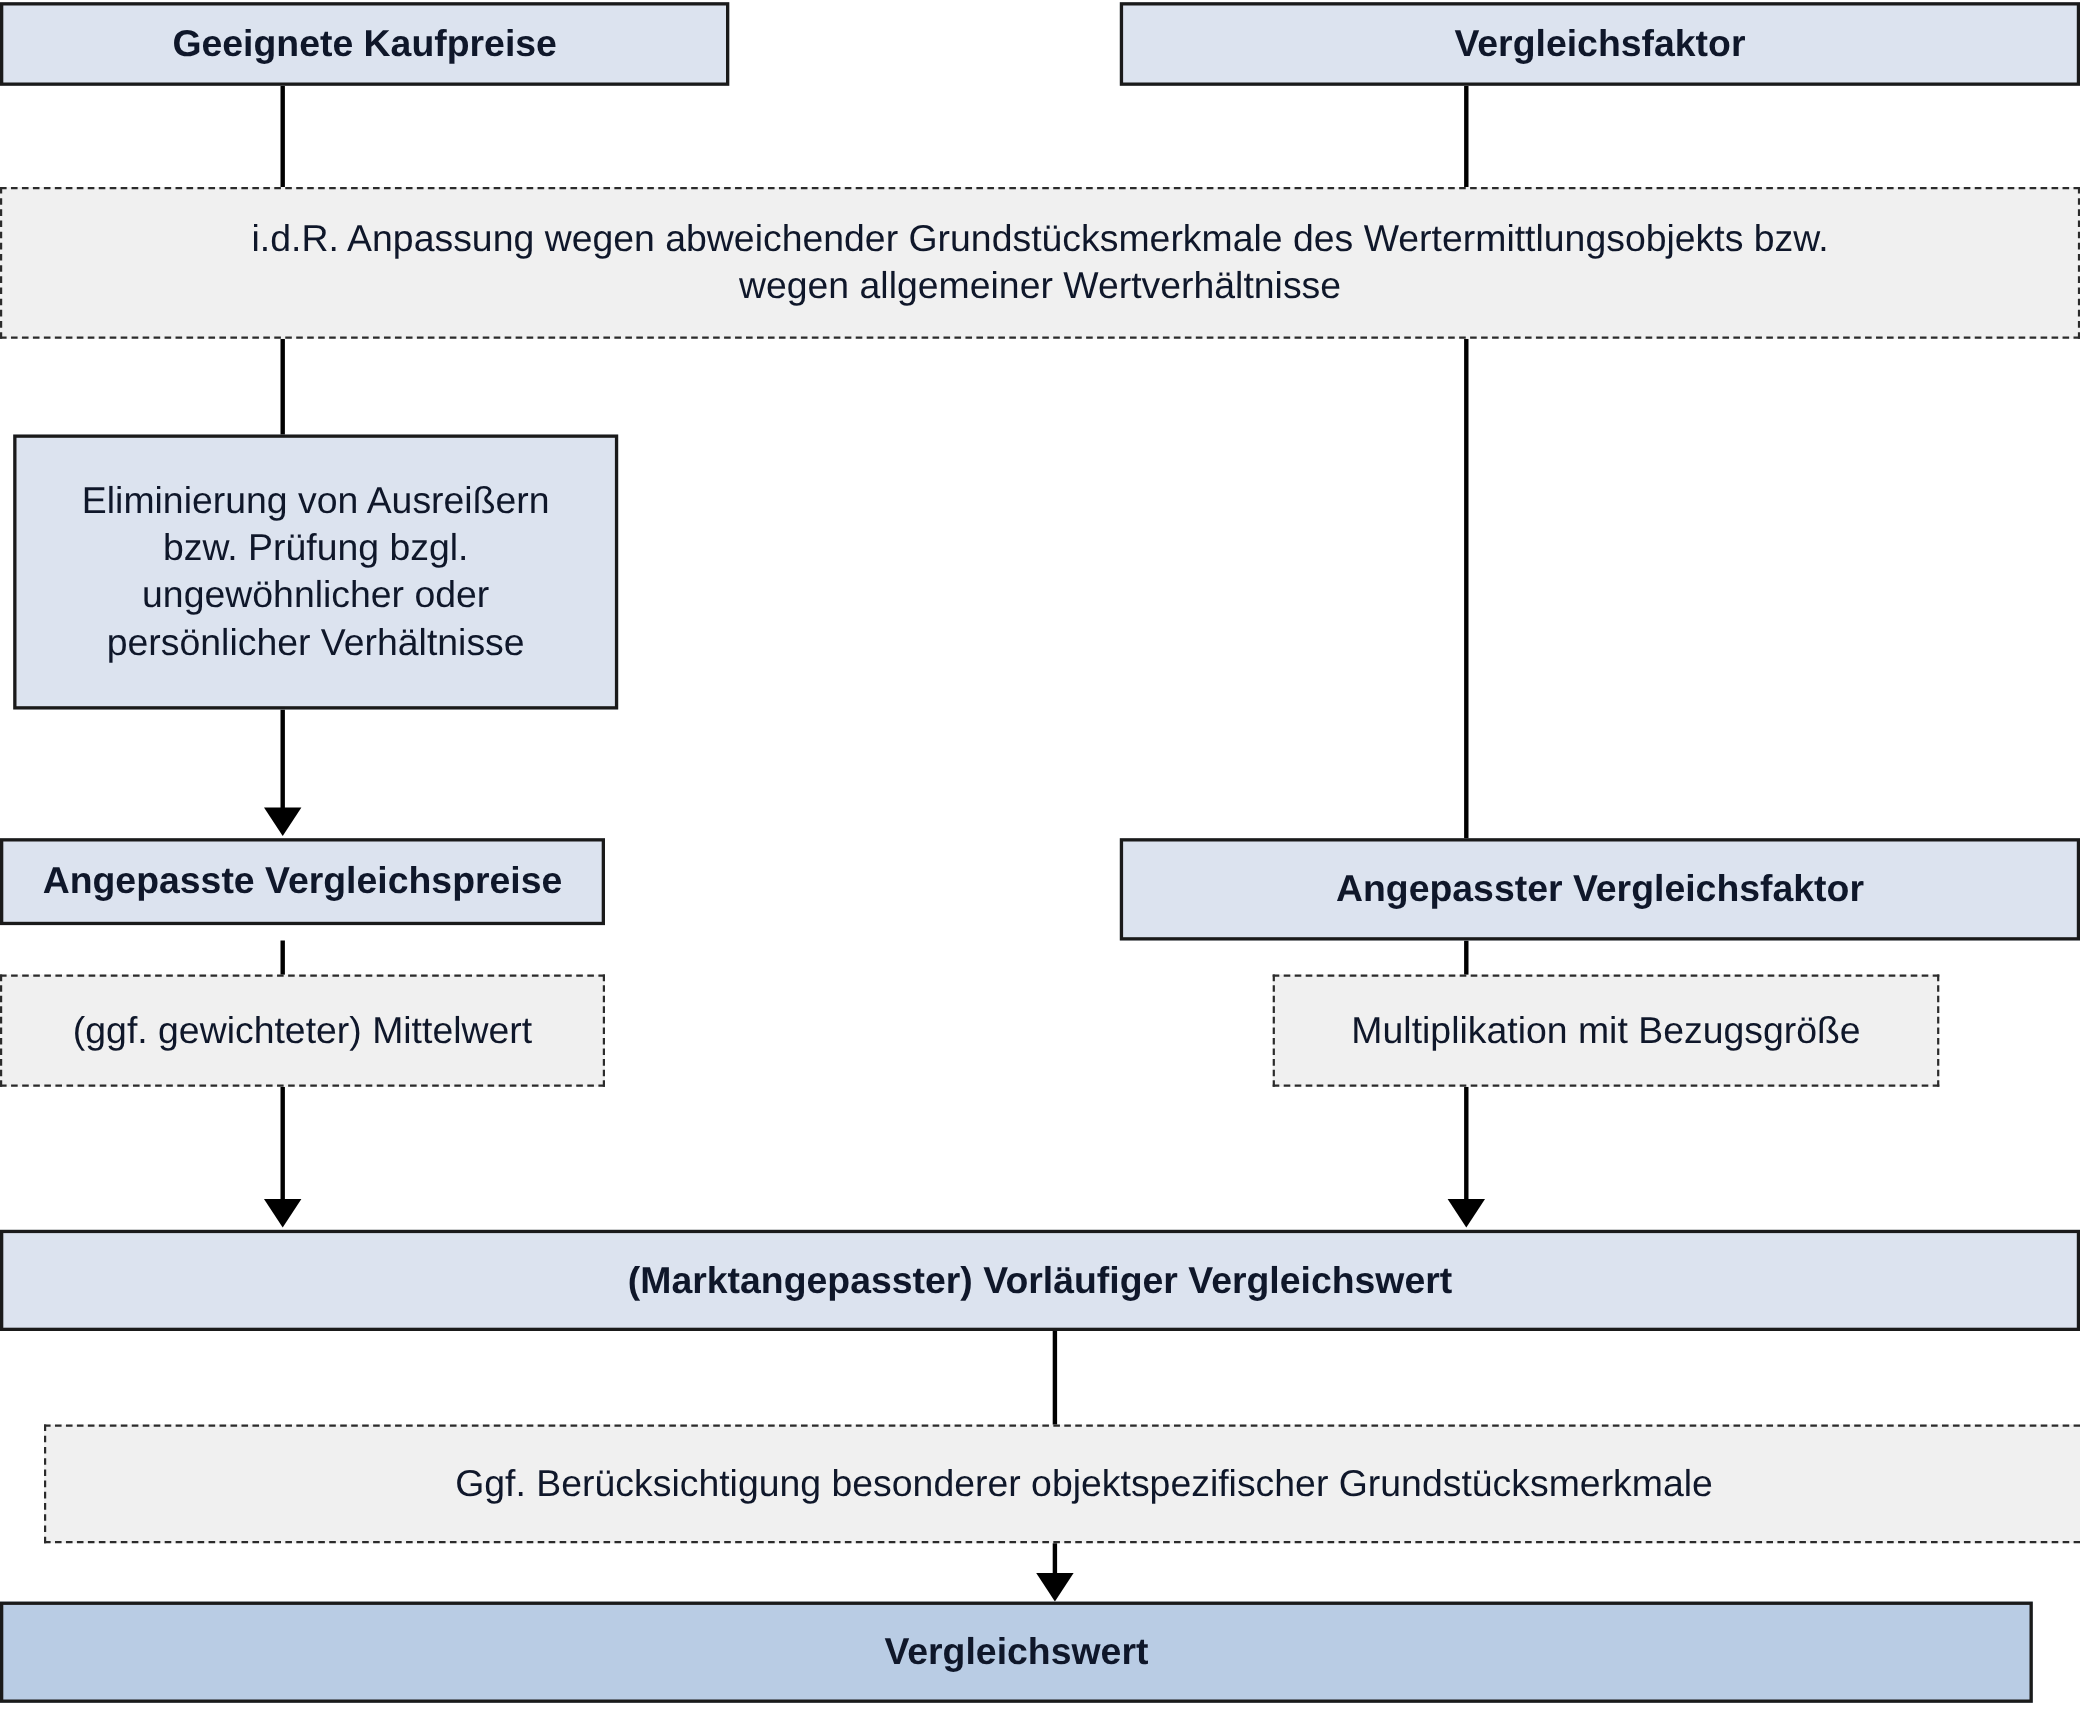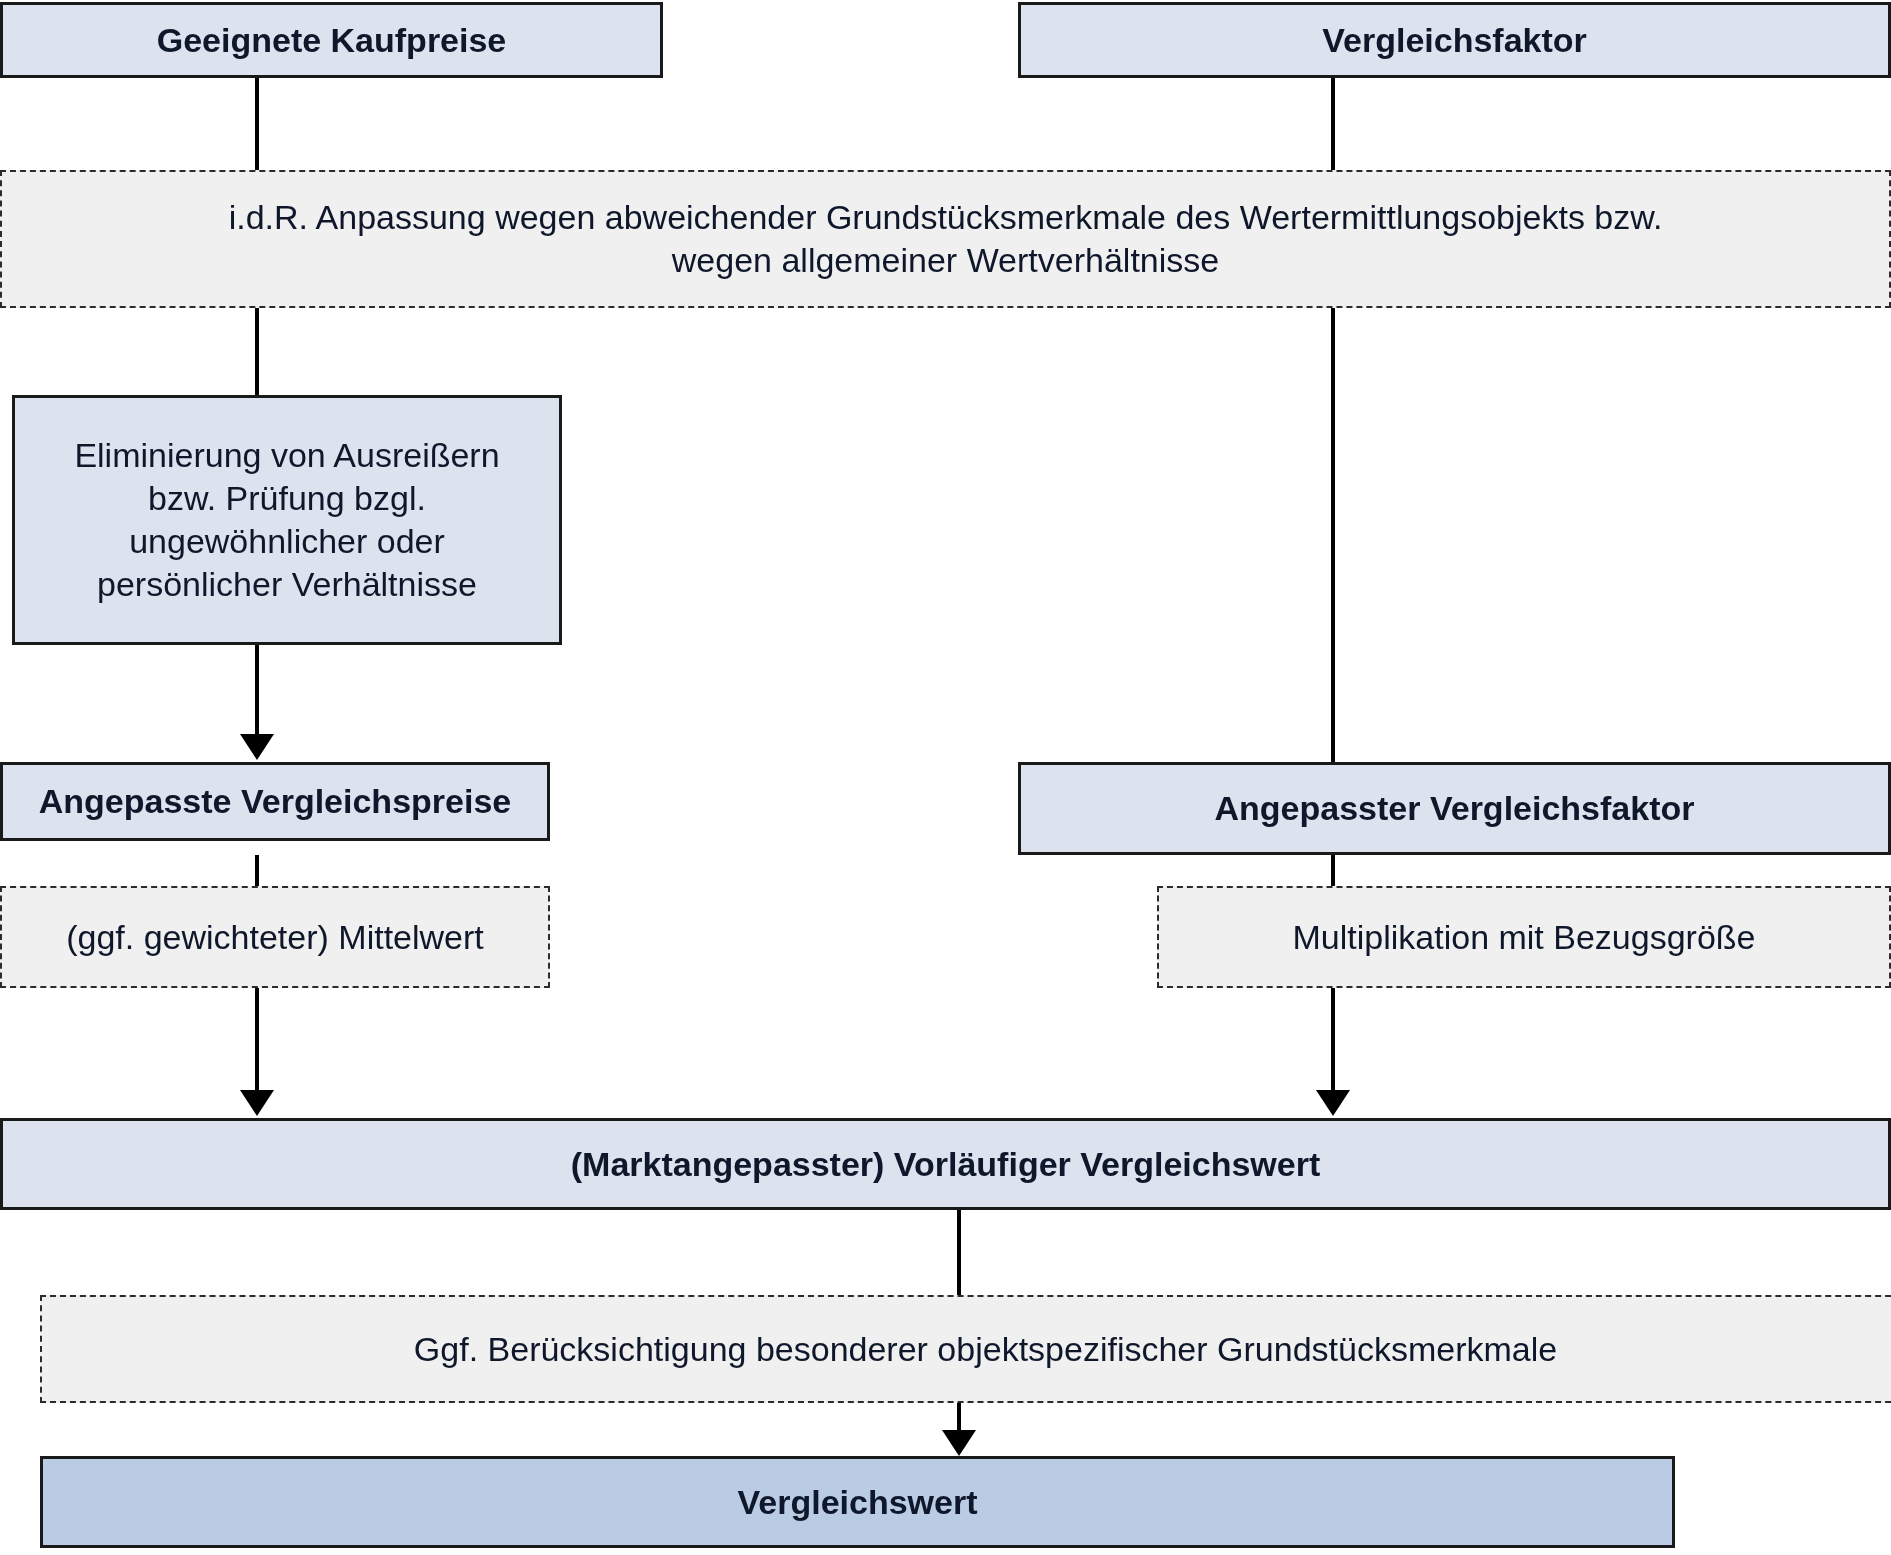--- a/index.html
+++ b/index.html
@@ -125,29 +125,29 @@
   </div>
 
   <div class="node solid" style="left:1018px; top:762px; width:873px; height:93px;">
     <span>Angepasster Vergleichsfaktor</span>
   </div>
 
   <div class="node dashed" style="left:0px; top:886px; width:550px; height:102px;">
     <span>(ggf. gewichteter) Mittelwert</span>
   </div>
 
-  <div class="node dashed" style="left:1157px; top:886px; width:734px; height:102px;">
+  <div class="node dashed" style="left:1157px; top:886px; width:606px; height:102px;">
     <span>Multiplikation mit Bezugsgröße</span>
   </div>
 
   <div class="node solid" style="left:0px; top:1118px; width:1891px; height:92px;">
     <span>(Marktangepasster) Vorläufiger Vergleichswert</span>
   </div>
 
   <div class="node dashed" style="left:0px; top:1295px; width:1891px; height:108px;margin-left:40px;">
     <span>Ggf. Berücksichtigung besonderer objektspezifischer Grundstücksmerkmale</span>
   </div>
 
-  <div class="node result" style="left:0px; top:1456px; width:1635px; height:92px;margin-left:40px;">
+  <div class="node result" style="left:0px; top:1456px; width:1848px; height:92px;">
     <span>Vergleichswert</span>
   </div>
 
 </div>
 
 </body></html>

